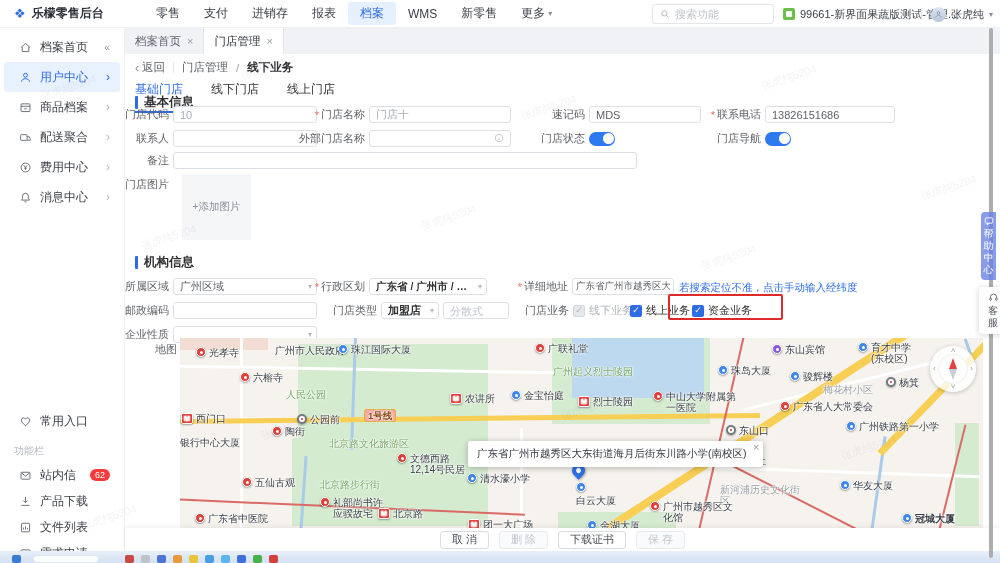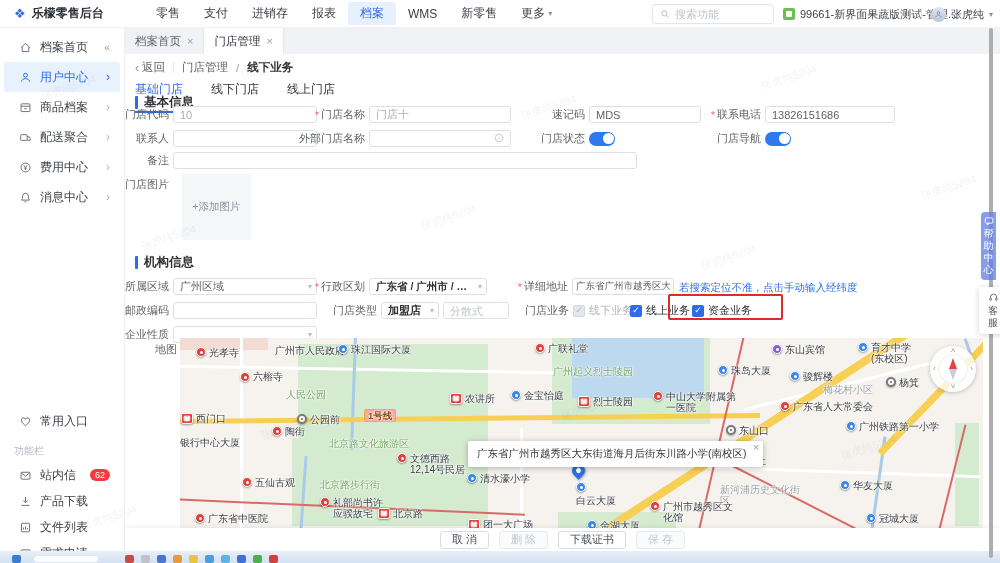--- a/index.html
+++ b/index.html
@@ -440,21 +440,21 @@
             <span class="dot"></span>
             <span class="nm">光孝寺</span>
           </div>
           <div class="poi t-dark" style="left: 95px; top: 7px;">
             <span class="nm">广州市人民政府</span>
           </div>
           <div class="poi t-blue" style="left: 158px; top: 6px;">
             <span class="dot"></span>
             <span class="nm">珠江国际大厦</span>
           </div>
-          <div class="poi t-red" style="left: 60px; top: 34px; font-family: Liberation Mono, monospace;">
+          <div class="poi t-red" style="left: 60px; top: 34px;">
             <span class="dot"></span>
             <span class="nm">六榕寺</span>
           </div>
           <div class="poi t-green" style="left: 106px; top: 51px;">
             <span class="nm">人民公园</span>
           </div>
           <div class="poi t-red" style="left: 355px; top: 5px;">
             <span class="dot"></span>
             <span class="nm">广联礼堂</span>
           </div>
@@ -580,21 +580,21 @@
             <span class="nm">广东省中医院</span>
           </div>
           <div class="poi t-metro" style="left: 288px; top: 181px;">
             <span class="dot">M</span>
             <span class="nm">团一大广场</span>
           </div>
           <div class="poi t-blue" style="left: 407px; top: 182px;">
             <span class="dot"></span>
             <span class="nm">金湖大厦</span>
           </div>
-          <div class="poi t-blue" style="left: 686px; top: 175px;">
+          <div class="poi t-blue" style="left: 722px; top: 175px; font-weight: bold;">
             <span class="dot"></span>
             <span class="nm">冠城大厦</span>
           </div>
         </div>
       <div class="marker"></div>
       <div class="infowin">
         <span>广东省广州市越秀区大东街道海月后街东川路小学(南校区)</span>
         <span class="iw-close">×</span>
       </div>
       <div class="compass">

